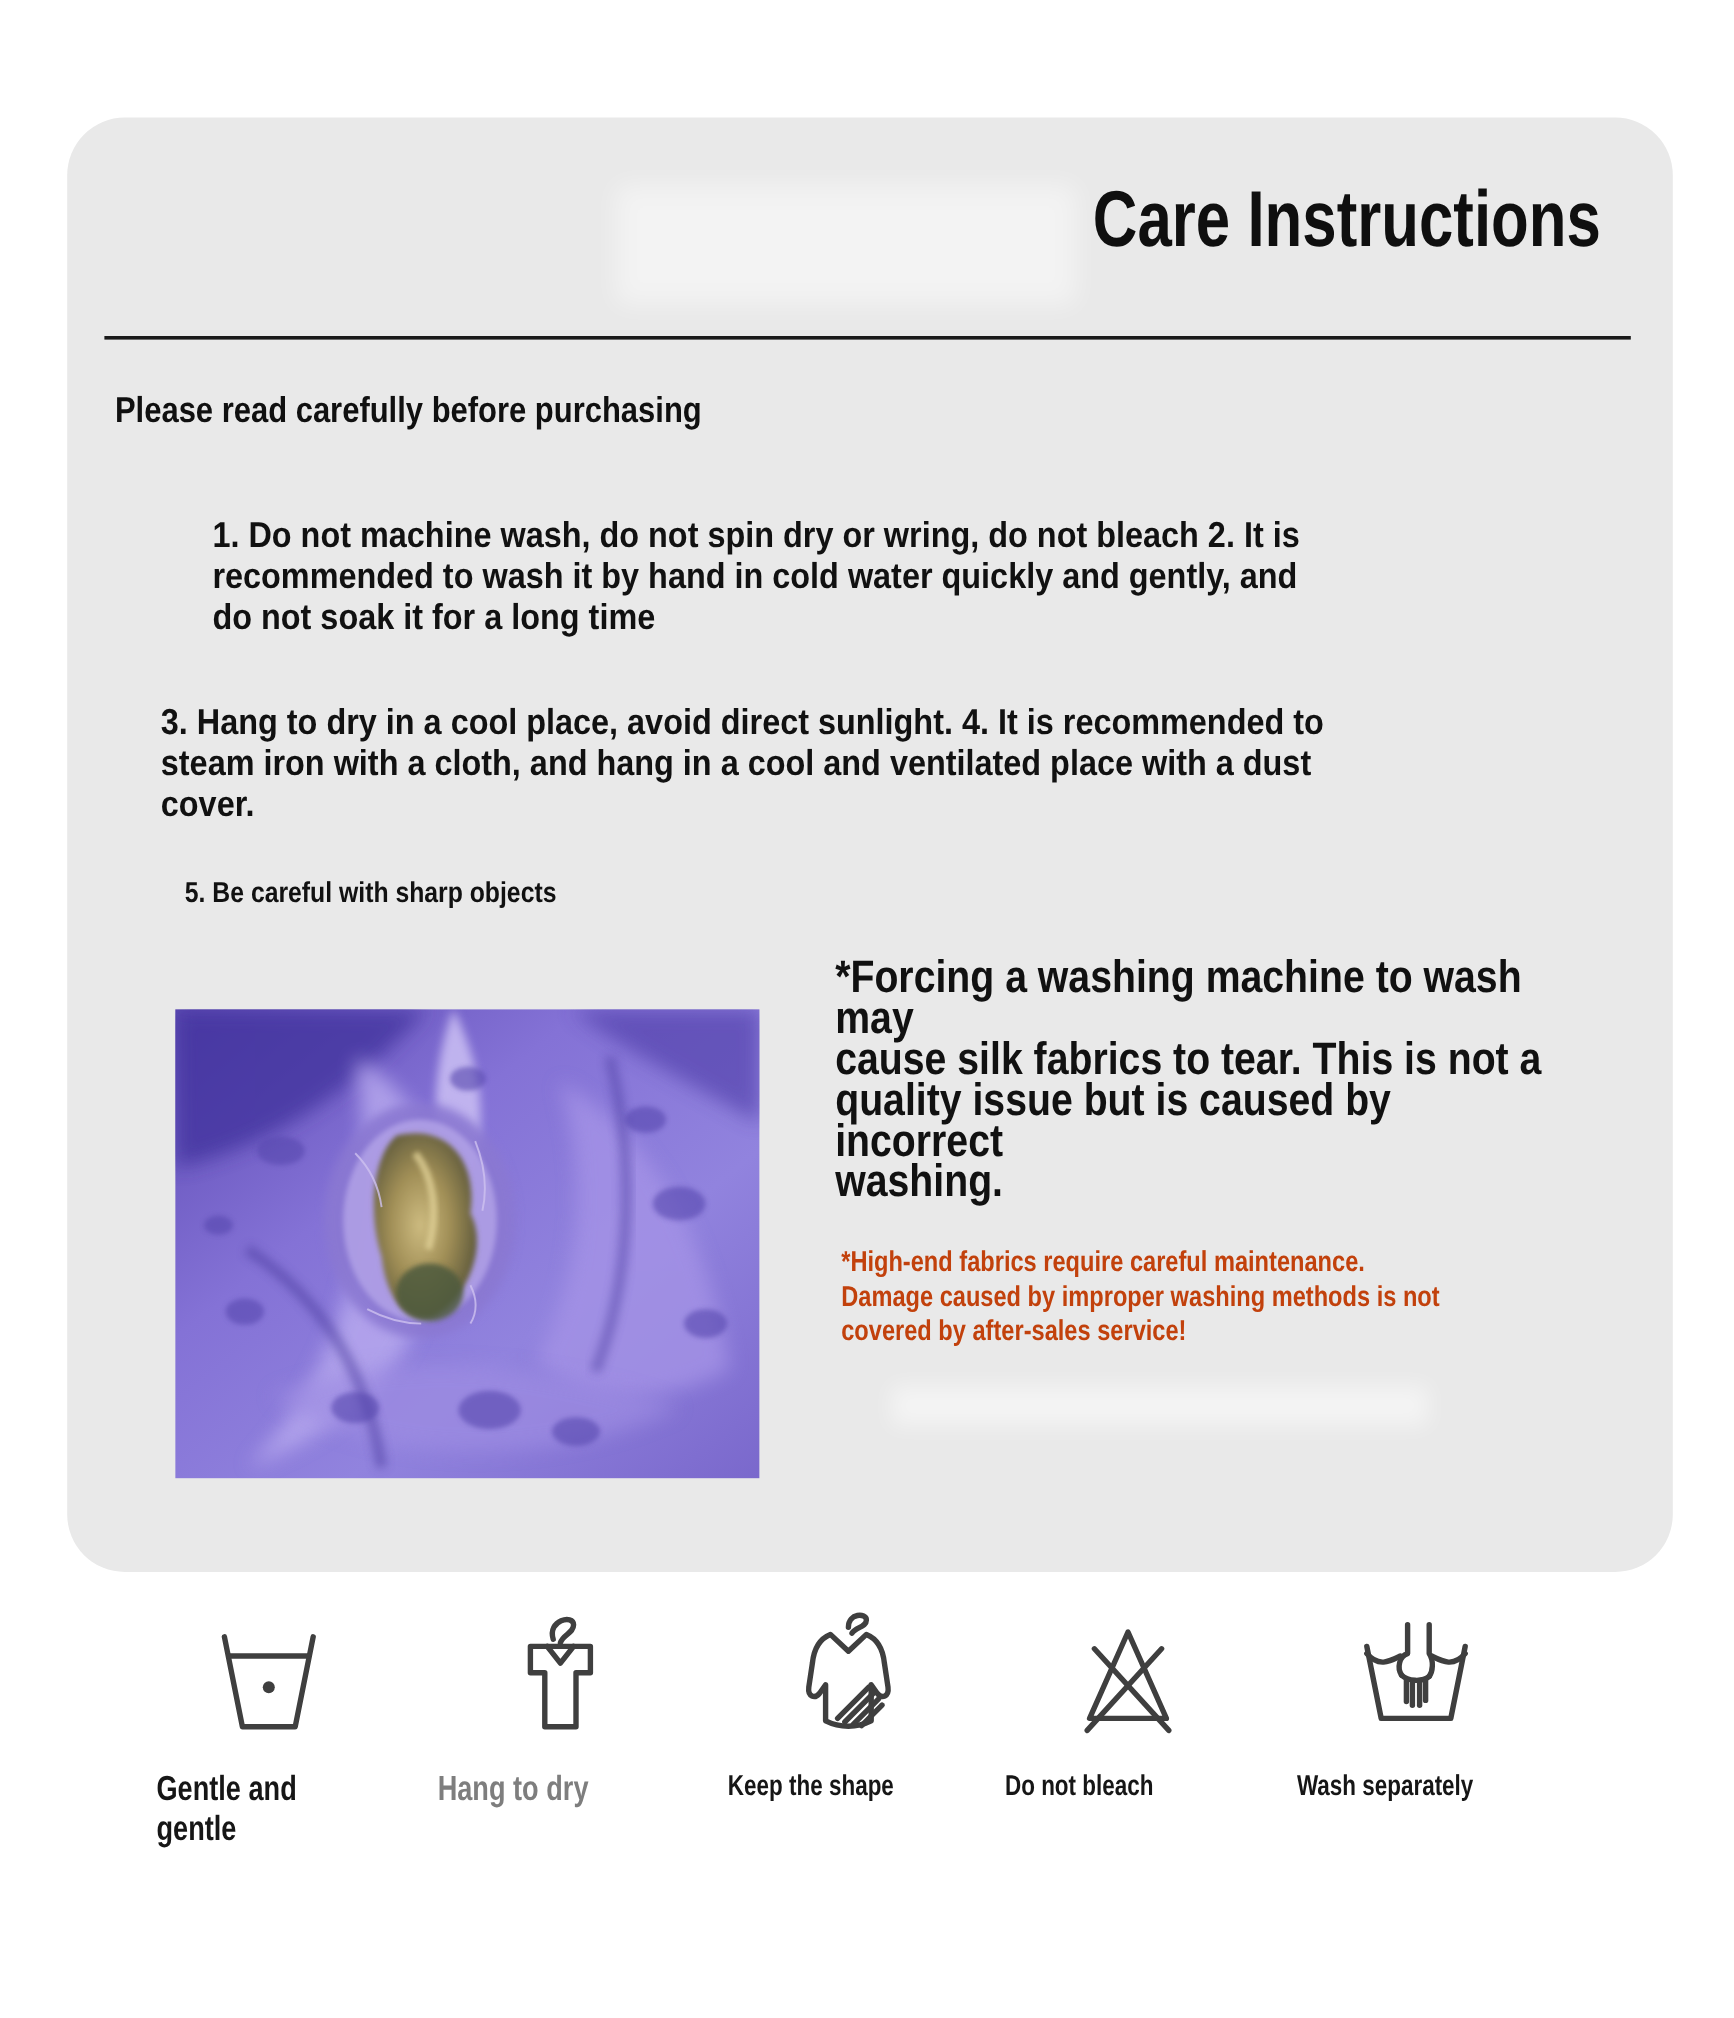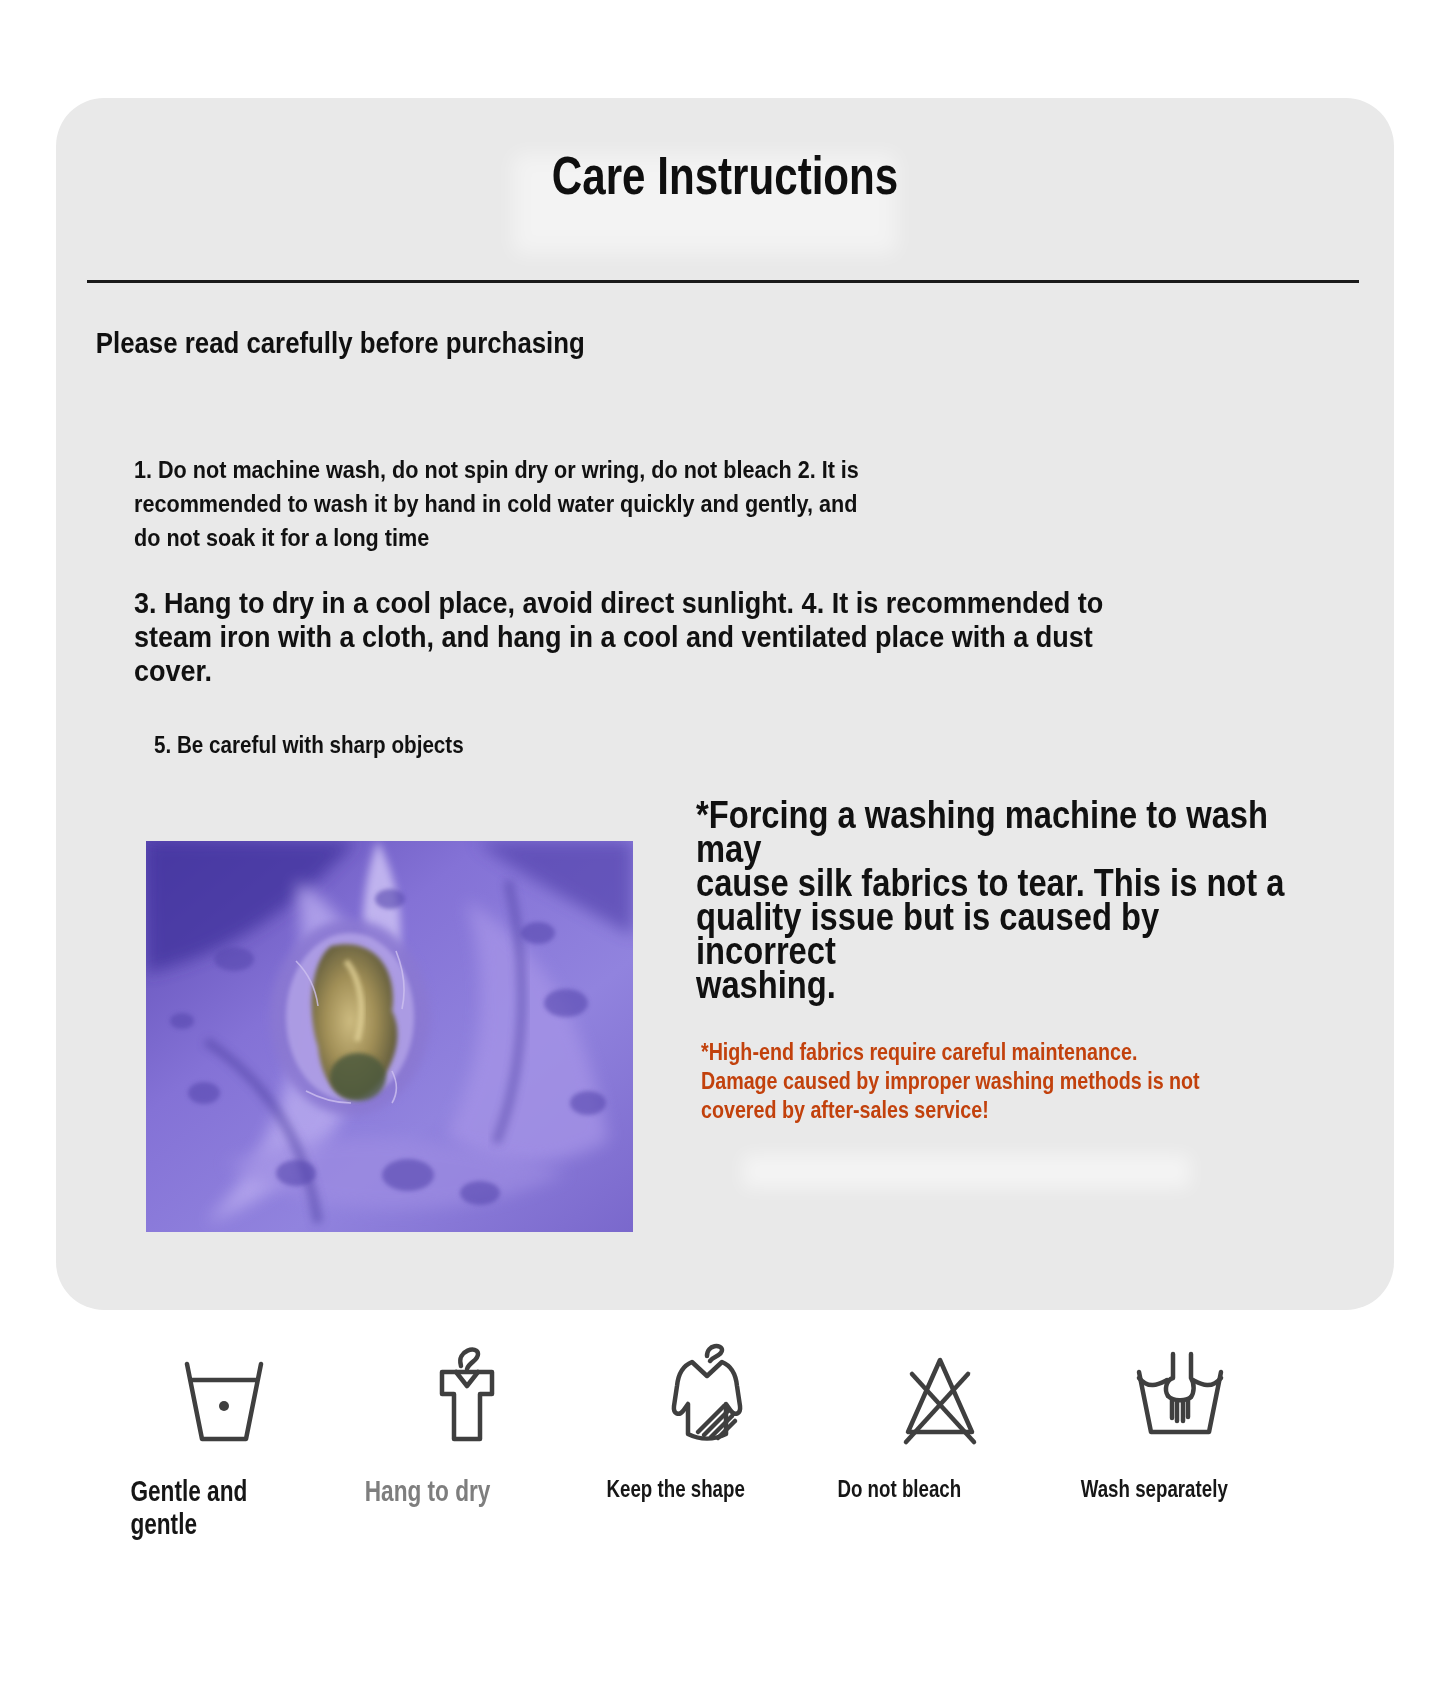--- a/index.html
+++ b/index.html
@@ -9,33 +9,33 @@
   }
   .card{
     position:absolute;left:56px;top:98px;width:1338px;height:1212px;
     background:#e9e9e9;border-radius:48px;
   }
   .title-glow{
     position:absolute;left:457px;top:56px;width:384px;height:100px;
     background:rgba(255,255,255,.45);filter:blur(10px);border-radius:8px;
   }
   .card-title{
-    position:absolute;left:0;right:0;top:46px;margin:0;text-align:center;
-    font-size:54px;font-weight:700;color:#0f0f0f;
+    position:absolute;left:0;right:0;top:46px;margin:0;text-align:right;
+    font-size:66px;font-weight:700;color:#0f0f0f;
   }
   .divider{
     position:absolute;left:31px;top:182px;width:1272px;height:3px;
     background:#1a1a1a;border:none;margin:0;
   }
   .card-subtitle{
     position:absolute;left:0;right:0;top:228px;margin:0;text-align:left;
     font-size:30px;font-weight:700;color:#101010;
   }
   .para{position:absolute;left:78px;margin:0;font-weight:700;white-space:pre-line;color:#111;}
-  .p1{top:355px;font-size:24px;line-height:34px;}
+  .p1{top:332px;font-size:30px;line-height:34px;margin-left:43px;}
   .p2{top:488px;font-size:30px;line-height:34px;}
   .p3{top:633px;font-size:24px;line-height:28px;margin-left:20px;}
   .note1{
     position:absolute;left:640px;top:700px;margin:0;font-size:38px;line-height:34px;
     font-weight:700;white-space:pre-line;color:#111;
   }
   .note2{
     position:absolute;left:645px;top:939px;margin:0;font-size:24px;line-height:29px;
     font-weight:700;white-space:pre-line;color:#c2410c;
   }

